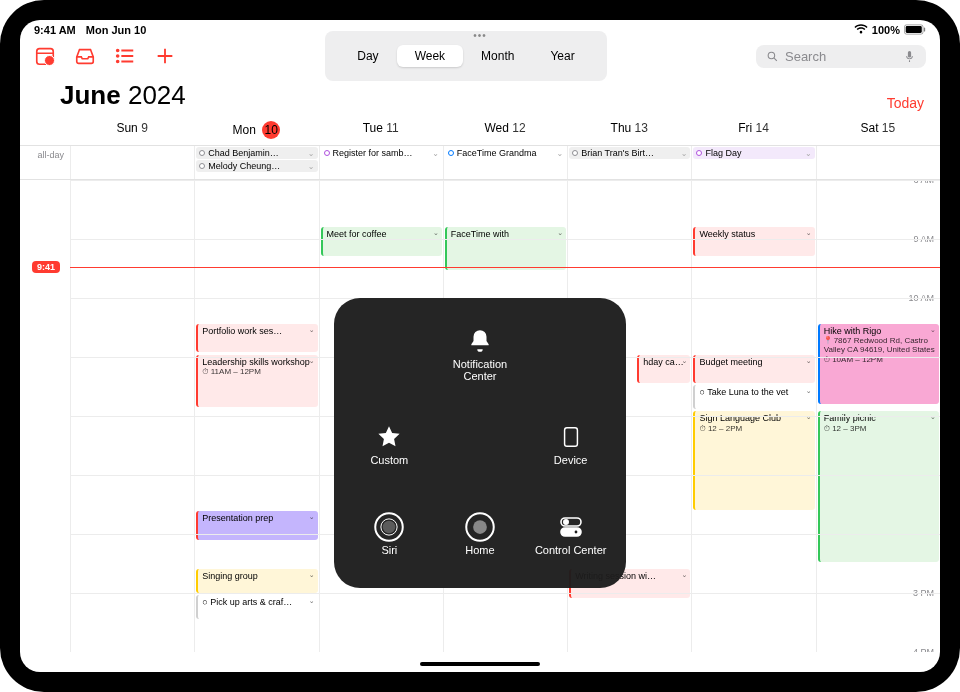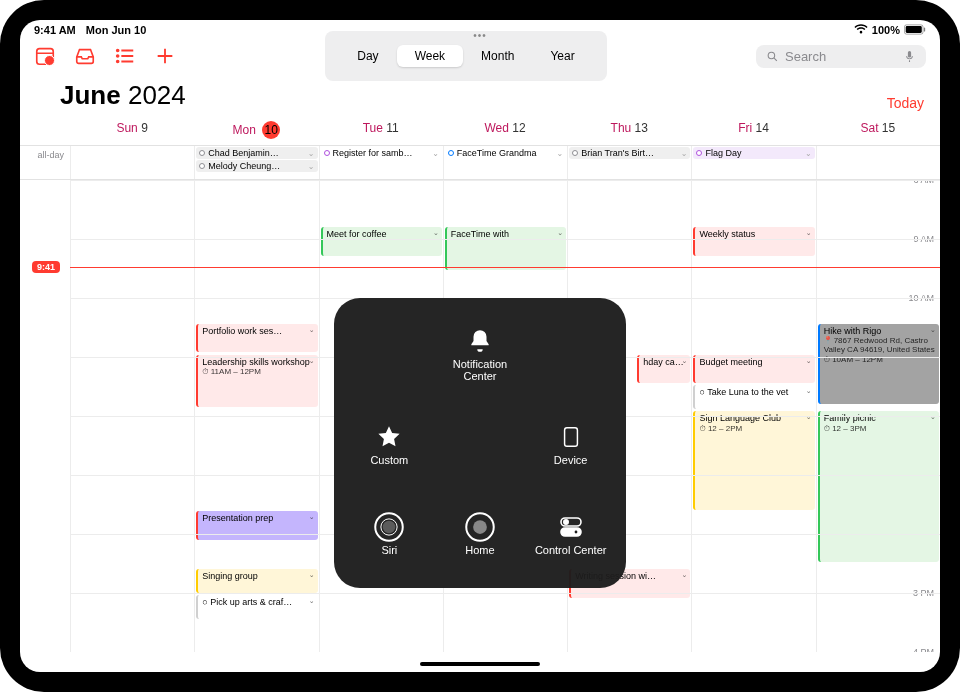--- a/index.html
+++ b/index.html
@@ -28,21 +28,21 @@
   
   .cal-head { padding:6px 16px 4px; display:flex; justify-content:space-between; align-items:flex-end; }
   .month { font-size:26px; font-weight:700;margin-left:24px; }
   .month .yr { font-weight:400; }
   .today-link { color:#ff3b30; font-size:14px; font-weight:500; }
 
   
   .days { display:grid; grid-template-columns:50px repeat(7,1fr); border-bottom:1px solid #e2e2e2; }
   .dayh { text-align:center; font-size:12px; padding:6px 0; color:#333; }
   .dayh.today .num { background:#ff3b30; color:#000000; border-radius:50%; display:inline-block; width:18px; height:18px; line-height:18px; margin-left:3px;}
-  .dayh .lbl { color:#be185d; }
+  .dayh .lbl { color:#000000; }
 
   
   .allday-row { display:grid; grid-template-columns:50px repeat(7,1fr); border-bottom:1px solid #e2e2e2; min-height:34px; }
   .allday-label { font-size:9px; color:#8a8a8e; text-align:right; padding:4px 6px 0 0; }
   .ad-cell { border-left:1px solid #ececec; padding:1px; display:flex; flex-direction:column; gap:1px; }
   .ad-ev { font-size:9px; padding:1px 3px; border-radius:3px; display:flex; align-items:center; gap:3px; white-space:nowrap; overflow:hidden; }
   .ad-ev .dot { width:6px; height:6px; border-radius:50%; flex-shrink:0; border:1.5px solid; background:#fff; }
   .ad-ev .arr { margin-left:auto; color:#aaa; font-size:8px; }
 
   
@@ -280,21 +280,21 @@
               <div class="t">○ Take Luna to the vet</div>
               <span class="corner">⌄</span>
             </div>
             <div class="ev" style="top: 49%; height: 21%; background: rgb(255, 246, 216); border-left-color: rgb(255, 204, 0);">
               <div class="t">Sign Language Club</div>
               <div class="s">⏱ 12 – 2PM</div>
               <span class="corner">⌄</span>
             </div>
           </div>
         <div class="col" id="c6">
-            <div class="ev" style="top: 30.5%; height: 17%; background: #a3a3a3; border-left-color: rgb(0, 122, 255);">
+            <div class="ev" style="top: 30.5%; height: 17%; background: #f9a8d4; border-left-color: rgb(0, 122, 255);">
               <div class="t">Hike with Rigo</div>
               <div class="s">📍7867 Redwood Rd, Castro Valley CA 94619, United States<br>⏱ 10AM – 12PM</div>
               <span class="corner">⌄</span>
             </div>
             <div class="ev" style="top: 49%; height: 32%; background: rgb(228, 246, 228); border-left-color: rgb(52, 199, 89);">
               <div class="t">Family picnic</div>
               <div class="s">⏱ 12 – 3PM</div>
               <span class="corner">⌄</span>
             </div>
           </div>

